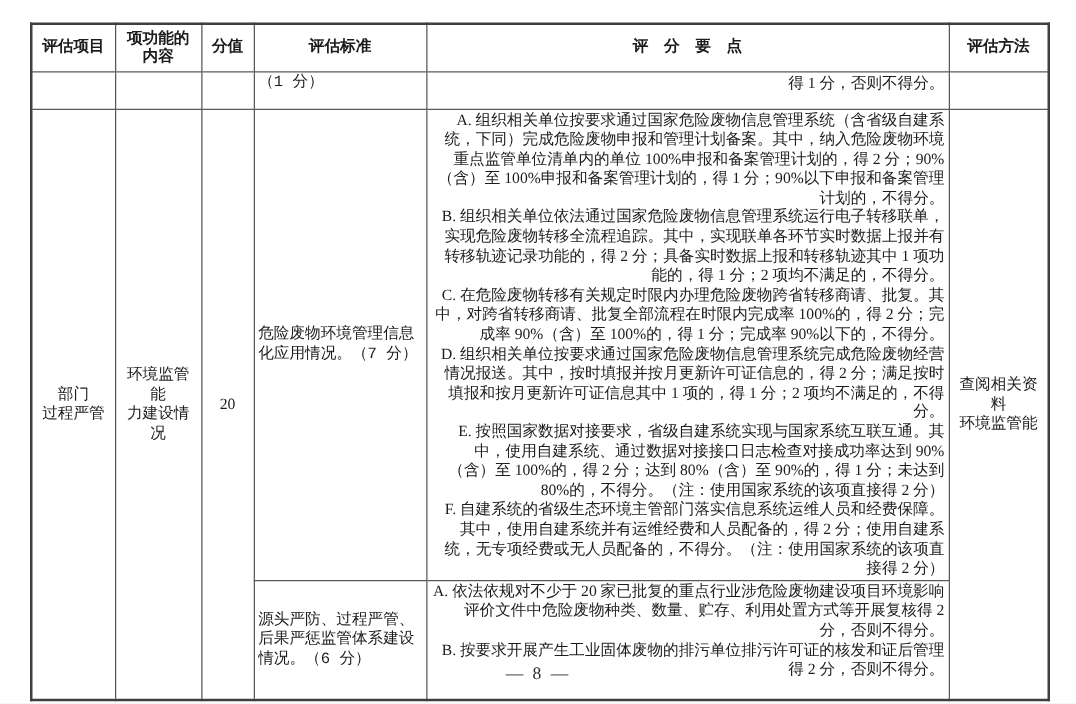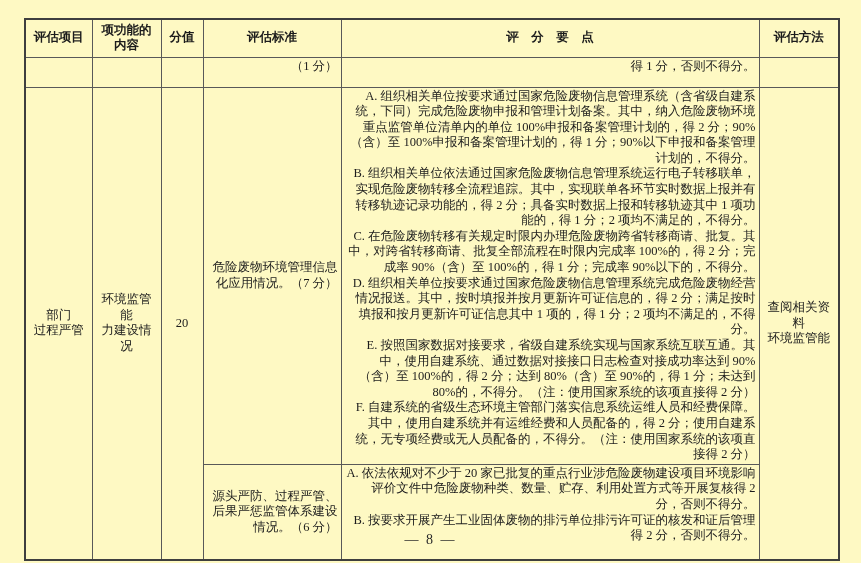--- a/index.html
+++ b/index.html
@@ -1,17 +1,17 @@
 <!DOCTYPE html>
 <html><head>
 <meta charset="utf-8">
 <style>
   html,body{margin:0;padding:0;background:#e8e8e8;}
   .sheet{
-    width:861px;height:563px;background:#fef9c3;position:relative;
+    width:861px;height:563px;background:#ffffff;position:relative;
     font-family:"Liberation Serif","DejaVu Serif",serif;color:#1c1c1c;
     overflow:hidden;box-sizing:border-box;
   }
   table.eval{
     position:absolute;left:24px;top:18px;width:814px;
     border-collapse:collapse;table-layout:fixed;
     border:2px solid #3f3f3f;
   }
   table.eval td,table.eval th{
     border:1px solid #595959;
@@ -21,22 +21,23 @@
     line-height:15.6px;
     overflow:hidden;
   }
   th.hd{
     font-weight:bold;font-size:13px;line-height:17px;
     text-align:center;vertical-align:middle;height:38px;
     white-space:pre-line;
   }
   tr.carryover td{height:30px;vertical-align:top;}
   td.std{
-    font-size:13px;line-height:17.5px;text-align:right;vertical-align:middle;
+    font-size:13px;line-height:17.5px;text-align:left;vertical-align:middle;
     padding:2px 3px;
+    font-family:Liberation Mono, monospace;
   }
   td.pts{
     text-align:right;vertical-align:top;
   }
   td.ctr{
     text-align:center;vertical-align:middle;white-space:pre-line;
     font-size:13px;line-height:18px;
   }
   tr.sub1 td{height:348px;}
   tr.sub2 td{height:96px;}

